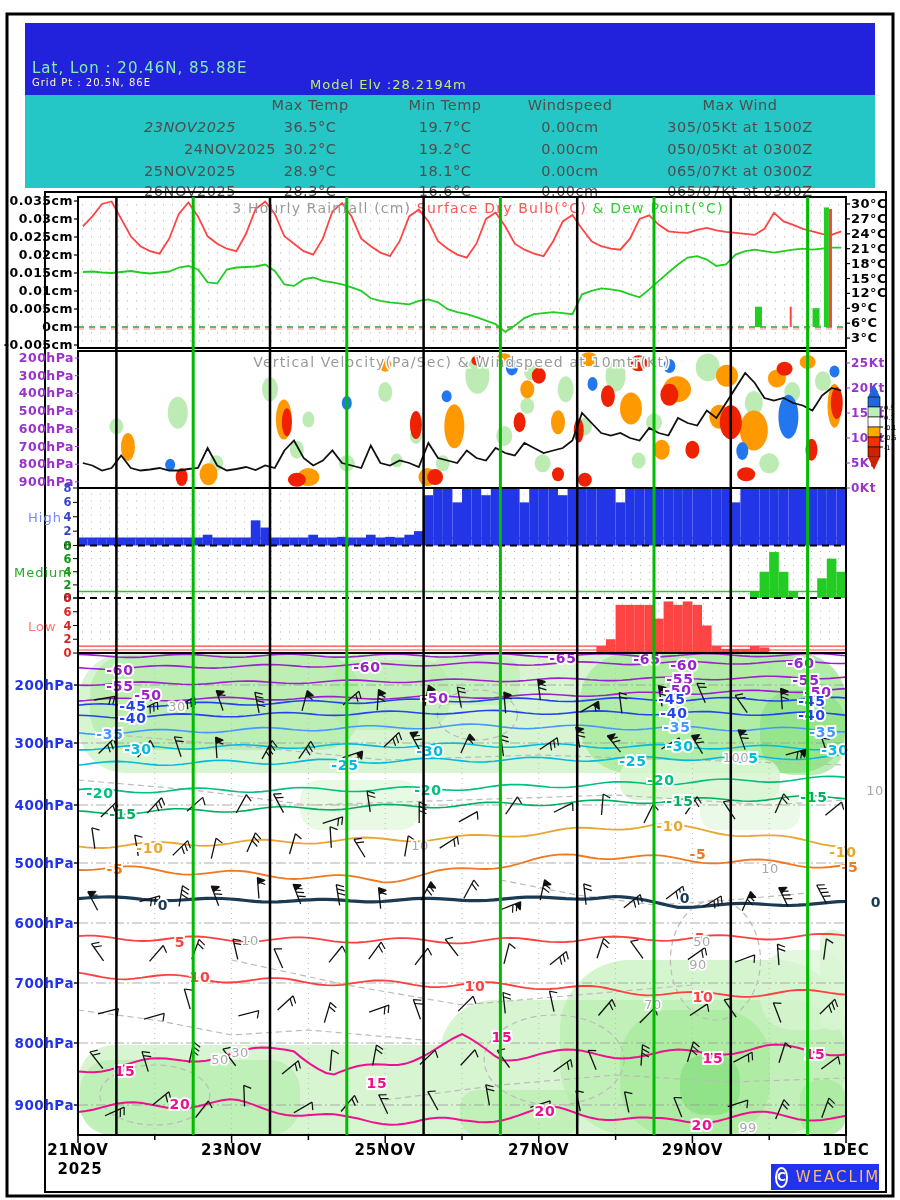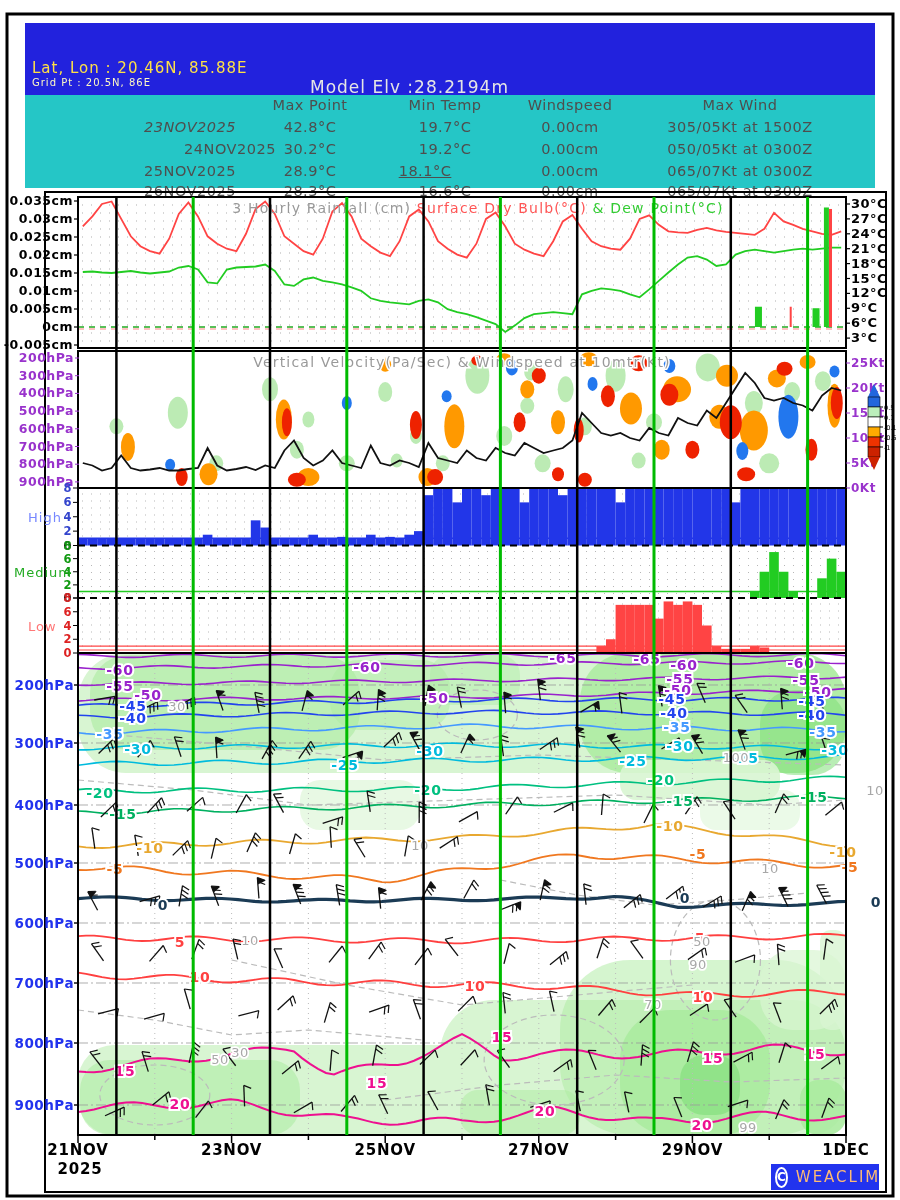--- a/index.html
+++ b/index.html
@@ -2,23 +2,23 @@
 <html><head>
 <meta charset="utf-8">
 <style>
   html,body{margin:0;padding:0;background:#fff;}
   .page{position:relative;width:900px;height:1200px;background:#fff;overflow:hidden;
         font-family:"DejaVu Sans","Liberation Sans",sans-serif;}
   .hdr{position:absolute;left:25px;top:23px;width:850px;height:72px;}
   .hdr-title{position:absolute;left:6px;top:2px;font-size:26px;color:#fff;letter-spacing:2px;font-weight:400;}
   .hdr-title b{font-weight:700;}
   .hdr-ic{position:absolute;right:12px;top:2px;font-size:25px;color:#fff;letter-spacing:2px;font-weight:400;}
-  .hdr-line2{position:absolute;left:7px;top:36px;font-size:15px;color:#fde047;letter-spacing:1px;}
+  .hdr-line2{position:absolute;left:7px;top:36px;font-size:15px;color:#86efac;letter-spacing:1px;}
   .hdr-line3{position:absolute;left:7px;top:54px;font-size:10px;color:#fef9c3;letter-spacing:1px;}
-  .hdr-elv{position:absolute;left:285px;top:54px;font-size:17px;color:#e5e5e5;letter-spacing:1px;}
+  .hdr-elv{position:absolute;left:285px;top:54px;font-size:13px;color:#bef264;letter-spacing:1px;}
   .ttable{position:absolute;left:25px;top:95px;width:850px;height:93px;font-size:14.5px;color:#4E4E4E;letter-spacing:.5px;}
   .trow{position:absolute;left:0;width:850px;height:20px;}
   .tcell{position:absolute;transform:translateX(-50%);white-space:nowrap;}
   svg{position:absolute;left:0;top:0;}
   .logo{position:absolute;left:771px;top:1164px;width:108px;height:26px;background:#2233EE;display:flex;align-items:center;}
   .logo-c{width:17px;height:17px;border:2px solid #fff;border-radius:50%;margin-left:4px;
           color:#fff;font-size:12px;font-weight:700;display:flex;align-items:center;justify-content:center;}
   .logo-t{color:#fdba74;font-size:15px;letter-spacing:2px;margin-left:8px;font-weight:400;}
 </style>
 </head>
@@ -27,43 +27,43 @@
 <div class="page">
 
   <div class="hdr" id="hdr" style="background: rgb(34, 34, 221);">
     <div class="hdr-line2">Lat, Lon : 20.46N, 85.88E</div>
     <div class="hdr-line3">Grid Pt  : 20.5N, 86E</div>
     <div class="hdr-elv">Model Elv :28.2194m</div>
   </div>
 
   <div class="ttable" id="ttable" style="background: rgb(37, 198, 198);">
       <div class="trow" style="top: 2px;">
-        <span class="tcell" style="left: 285px;">Max Point</span>
+        <span class="tcell" style="left: 285px;">Max Temp</span>
         <span class="tcell" style="left: 420px;">Min Temp</span>
         <span class="tcell" style="left: 545px;">Windspeed</span>
         <span class="tcell" style="left: 715px;">Max Wind</span>
       </div>
       <div class="trow" style="top: 24px;">
         <span class="tcell" style="left: 165px; font-style: italic;">23NOV2025</span>
-        <span class="tcell" style="left: 285px;">42.8°C</span>
+        <span class="tcell" style="left: 285px;">36.5°C</span>
         <span class="tcell" style="left: 420px;">19.7°C</span>
         <span class="tcell" style="left: 545px;">0.00cm</span>
         <span class="tcell" style="left: 715px;">305/05Kt at 1500Z</span>
       </div>
       <div class="trow" style="top: 46px;">
         <span class="tcell" style="left: 165px; margin-left: 40px;">24NOV2025</span>
         <span class="tcell" style="left: 285px;">30.2°C</span>
         <span class="tcell" style="left: 420px;">19.2°C</span>
         <span class="tcell" style="left: 545px;">0.00cm</span>
         <span class="tcell" style="left: 715px;">050/05Kt at 0300Z</span>
       </div>
       <div class="trow" style="top: 68px;">
         <span class="tcell" style="left: 165px;">25NOV2025</span>
         <span class="tcell" style="left: 285px;">28.9°C</span>
-        <span class="tcell" style="left: 400px; text-decoration: underline;">18.1°C</span>
+        <span class="tcell" style="left: 420px;">18.1°C</span>
         <span class="tcell" style="left: 545px;">0.00cm</span>
         <span class="tcell" style="left: 715px;">065/07Kt at 0300Z</span>
       </div>
       <div class="trow" style="top: 88px;">
         <span class="tcell" style="left: 165px;">26NOV2025</span>
         <span class="tcell" style="left: 285px;">28.3°C</span>
         <span class="tcell" style="left: 420px;">16.6°C</span>
         <span class="tcell" style="left: 545px;">0.00cm</span>
         <span class="tcell" style="left: 715px;">065/07Kt at 0300Z</span>
       </div>

